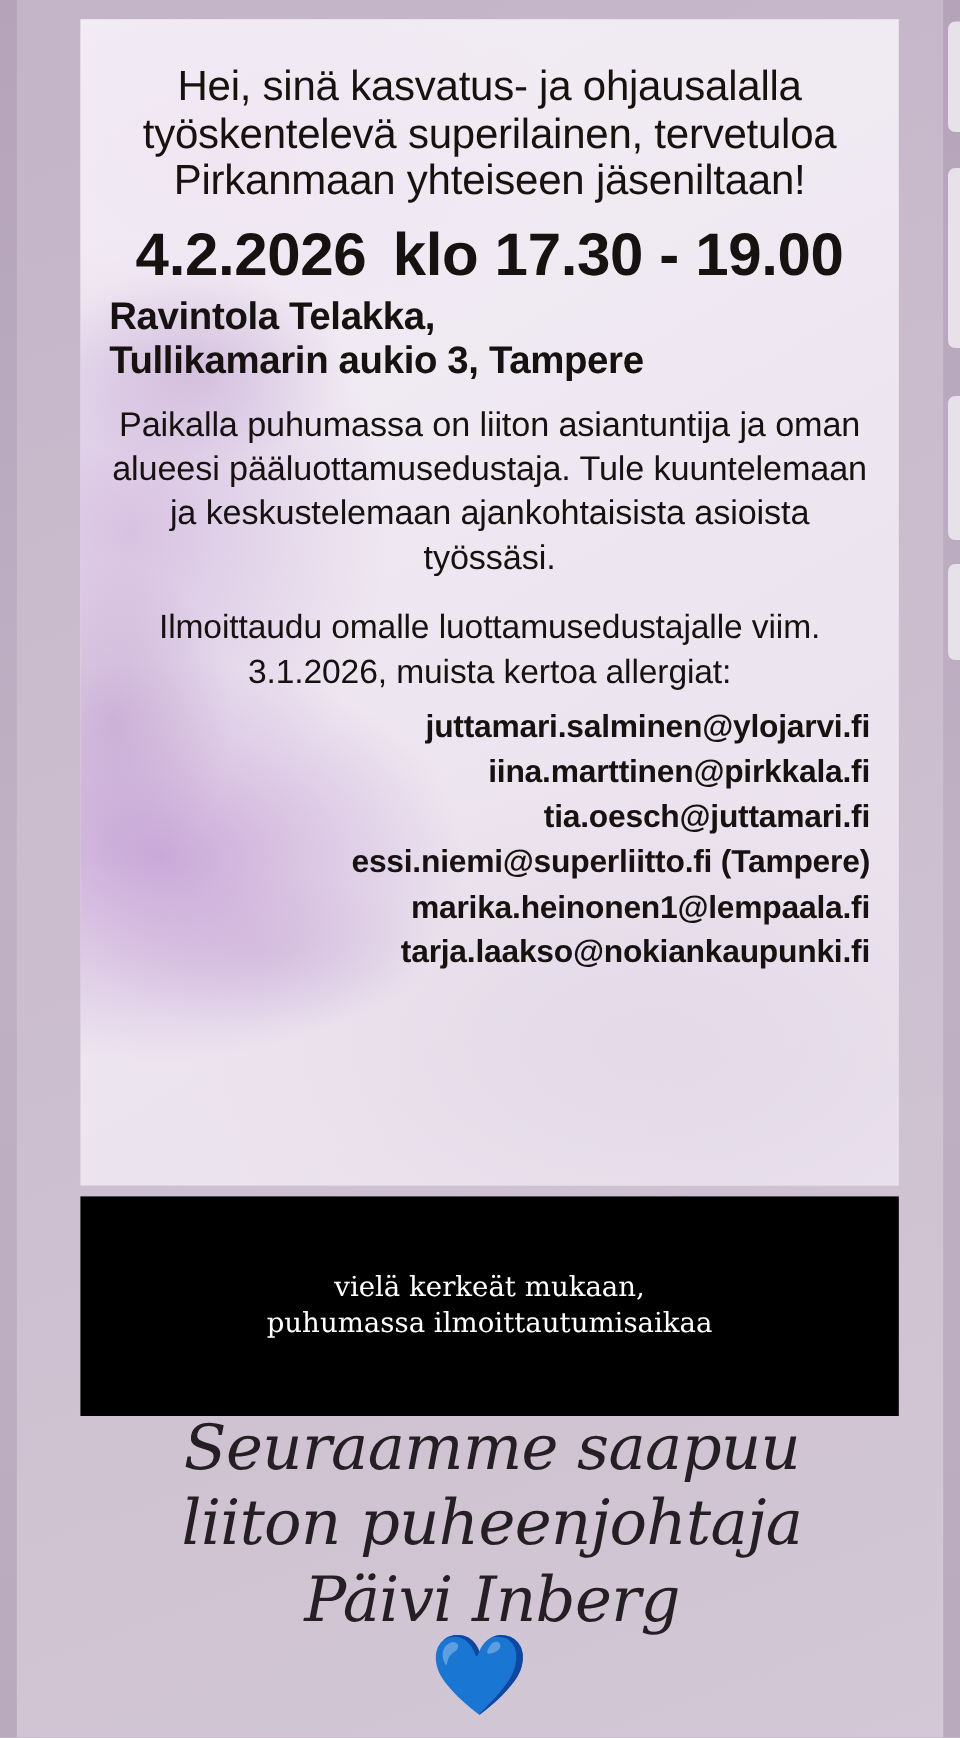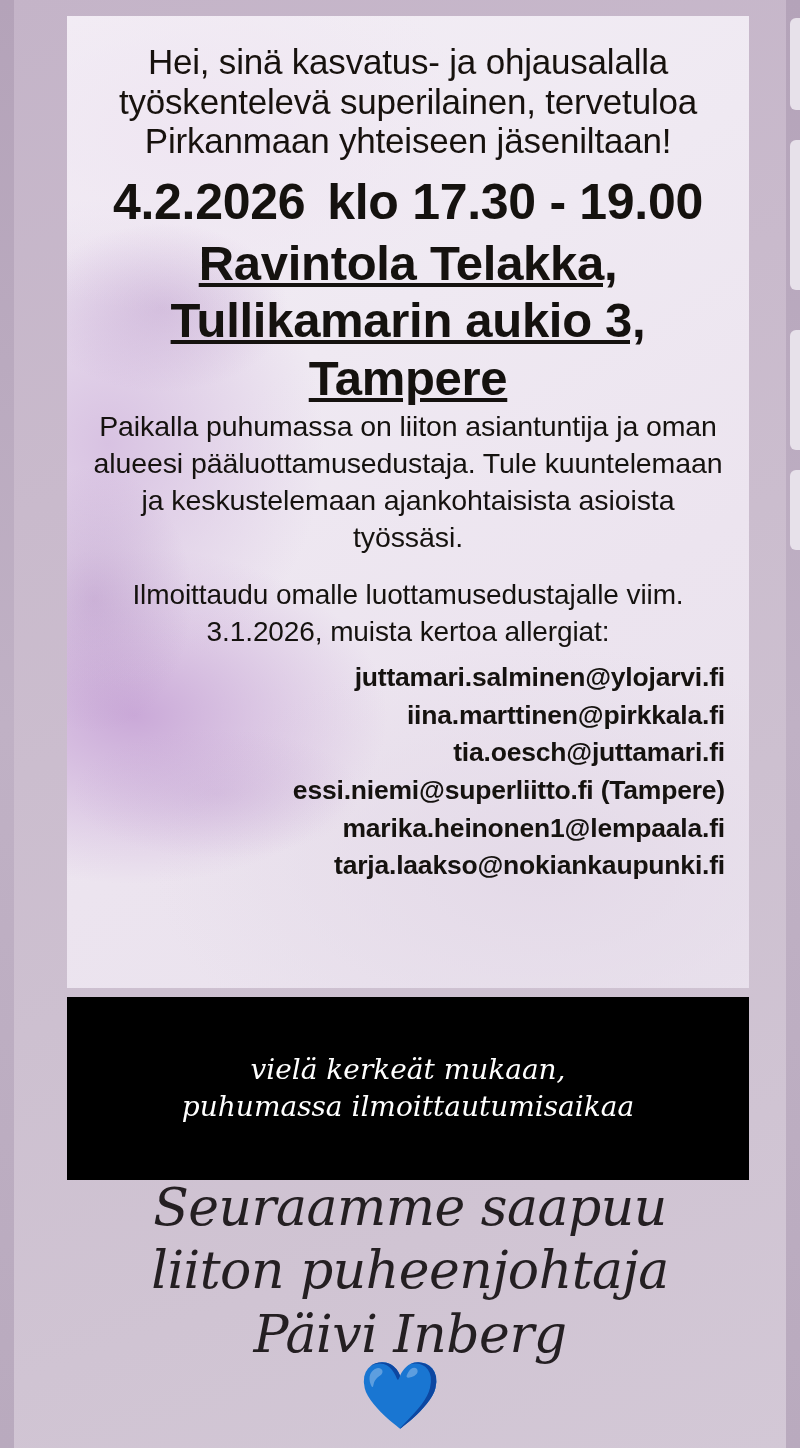--- a/index.html
+++ b/index.html
@@ -80,44 +80,43 @@
     padding: 20px 24px 0 24px;
     color: #15120f;
   }
 
   .headline {
     font-size: 35px;
     line-height: 1.13;
     text-align: center;
     font-weight: 400;
     letter-spacing: -0.2px;
-    margin: 6px 0 2px 0;
+    margin: 16px 0 2px 0;
     color: #17120e;
   }
 
   .datetime {
     margin-top: 12px;
     text-align: center;
     font-size: 50px;
     font-weight: 700;
     letter-spacing: -0.3px;
   }
   .datetime .spacer { display: inline-block; width: 22px; }
 
   .venue {
-    text-align: center;
-    font-size: 49px;
+    font-size: 32px;
     font-weight: 700;
     line-height: 1.18;
     margin-top: 4px;
     letter-spacing: -0.3px;
-    text-decoration: underline;
   }
 
   .body-text {
+    margin-top: 16px;
     text-align: center;
     font-size: 28.5px;
     line-height: 1.30;
     letter-spacing: -0.1px;
   }
 
   .signup {
     margin-top: 21px;
     text-align: center;
     font-size: 28px;
@@ -143,22 +142,21 @@
     width: 682px;
     height: 183px;
     background: #000000;
     display: flex;
     align-items: center;
     justify-content: center;
   }
   .banner-text {
     color: #ffffff;
     font-family: "DejaVu Serif", serif;
-    font-style: italic;
-    font-size: 28px;
+    font-size: 23px;
     line-height: 1.30;
     text-align: center;
     padding: 0 10px;
   }
 
   
   .caption {
     position: absolute;
     left: 60px;
     top: 1176px;

